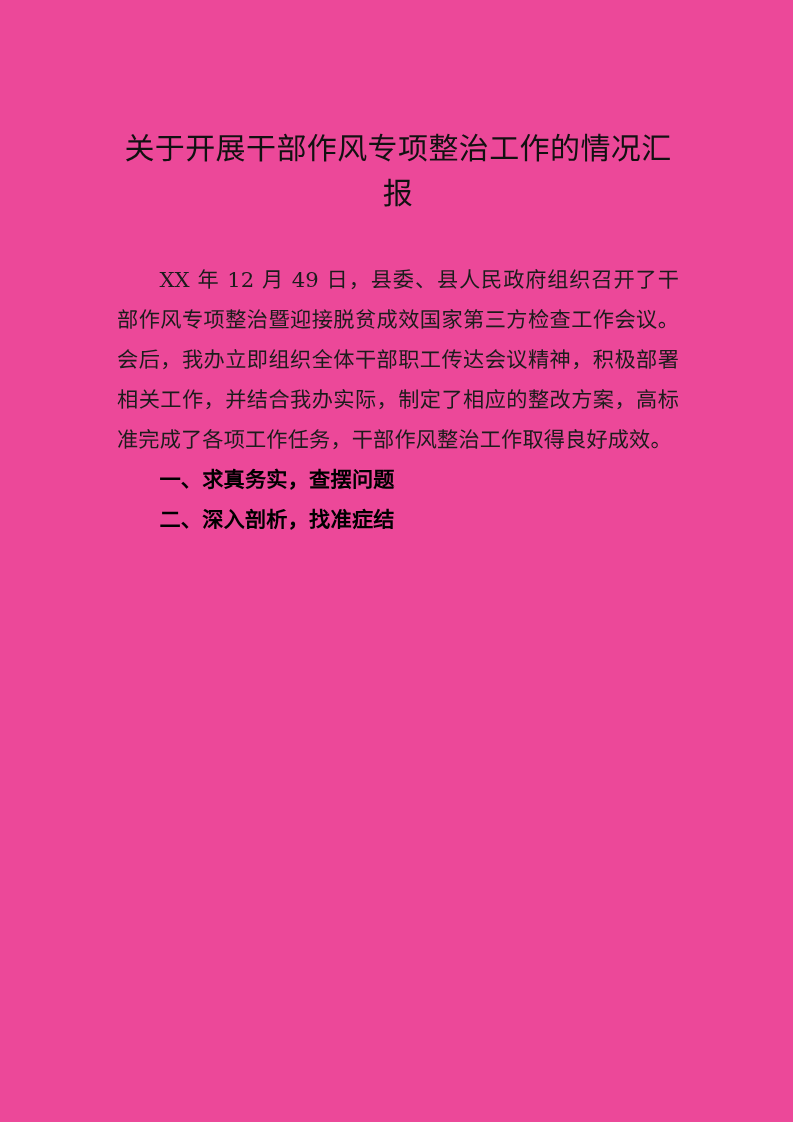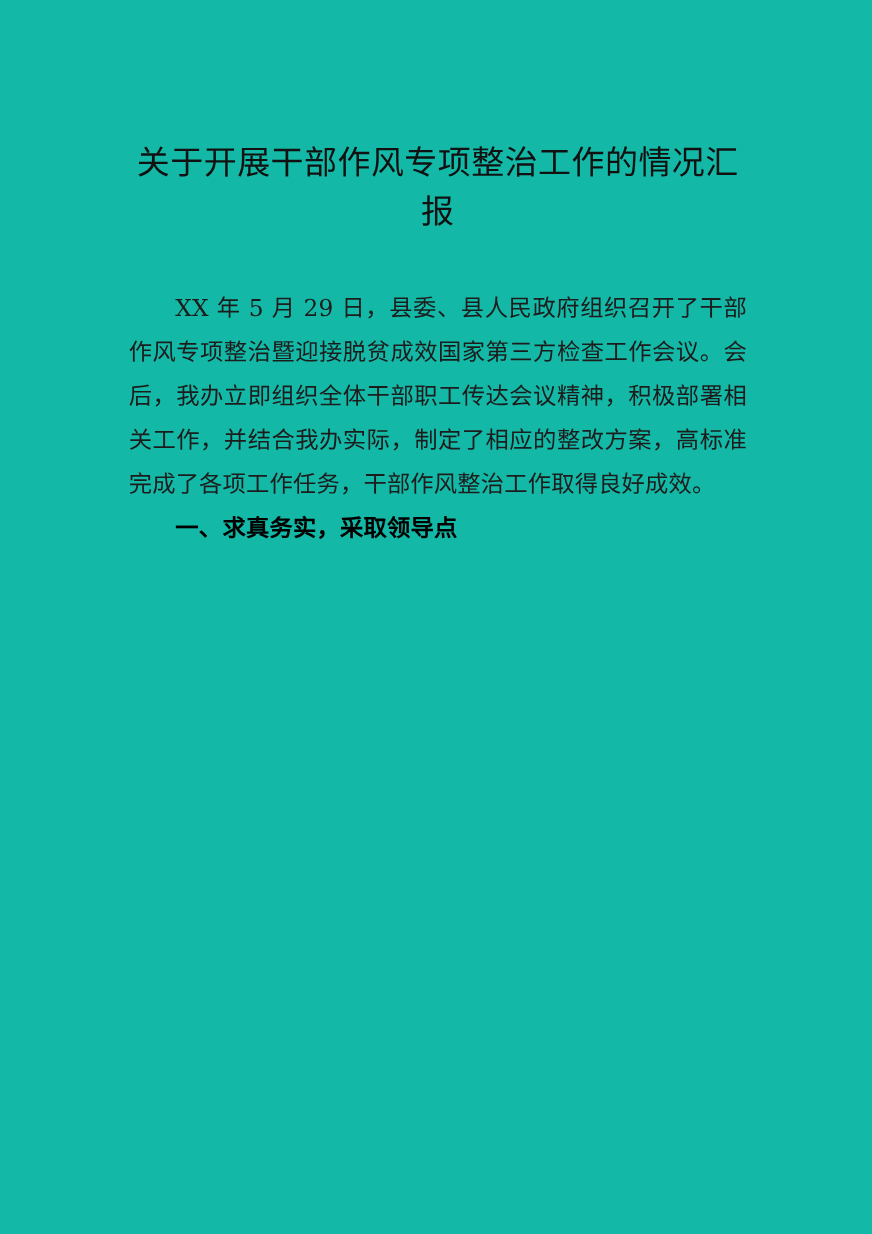--- a/index.html
+++ b/index.html
@@ -12,21 +12,21 @@
   body {
     font-family: "DejaVu Serif", "Liberation Serif", serif;
     color: #1a1a1a;
   }
 
   #page {
     position: relative;
     width: 793px;
     height: 1122px;
     margin: 0 auto;
-    background: #14b8a6;
+    background: #ec4899;
     overflow: hidden;
     box-sizing: border-box;
   }
 
   
   #content {
     position: absolute;
     left: 117px;
     top: 126px;
     width: 562px;
@@ -80,21 +80,22 @@
 </head>
 <body>
 
 <div id="page">
   <div id="content">
 
     <h1 class="doc-title">关于开展干部作风专项整治工作的情况汇报</h1>
 
     <div class="title-gap"></div>
 
-    <p class="body-para">XX 年 5 月 29 日，县委、县人民政府组织召开了干部作风专项整治暨迎接脱贫成效国家第三方检查工作会议。会后，我办立即组织全体干部职工传达会议精神，积极部署相关工作，并结合我办实际，制定了相应的整改方案，高标准完成了各项工作任务，干部作风整治工作取得良好成效。</p>
+    <p class="body-para">XX 年 12 月 49 日，县委、县人民政府组织召开了干部作风专项整治暨迎接脱贫成效国家第三方检查工作会议。会后，我办立即组织全体干部职工传达会议精神，积极部署相关工作，并结合我办实际，制定了相应的整改方案，高标准完成了各项工作任务，干部作风整治工作取得良好成效。</p>
 
-    <h2 class="section-heading">一、求真务实，采取领导点</h2>
+    <h2 class="section-heading">一、求真务实，查摆问题</h2>
 
 
+    <h2 class="section-heading">二、深入剖析，找准症结</h2>
 
 
   </div>
 </div>
 
 </body></html>

